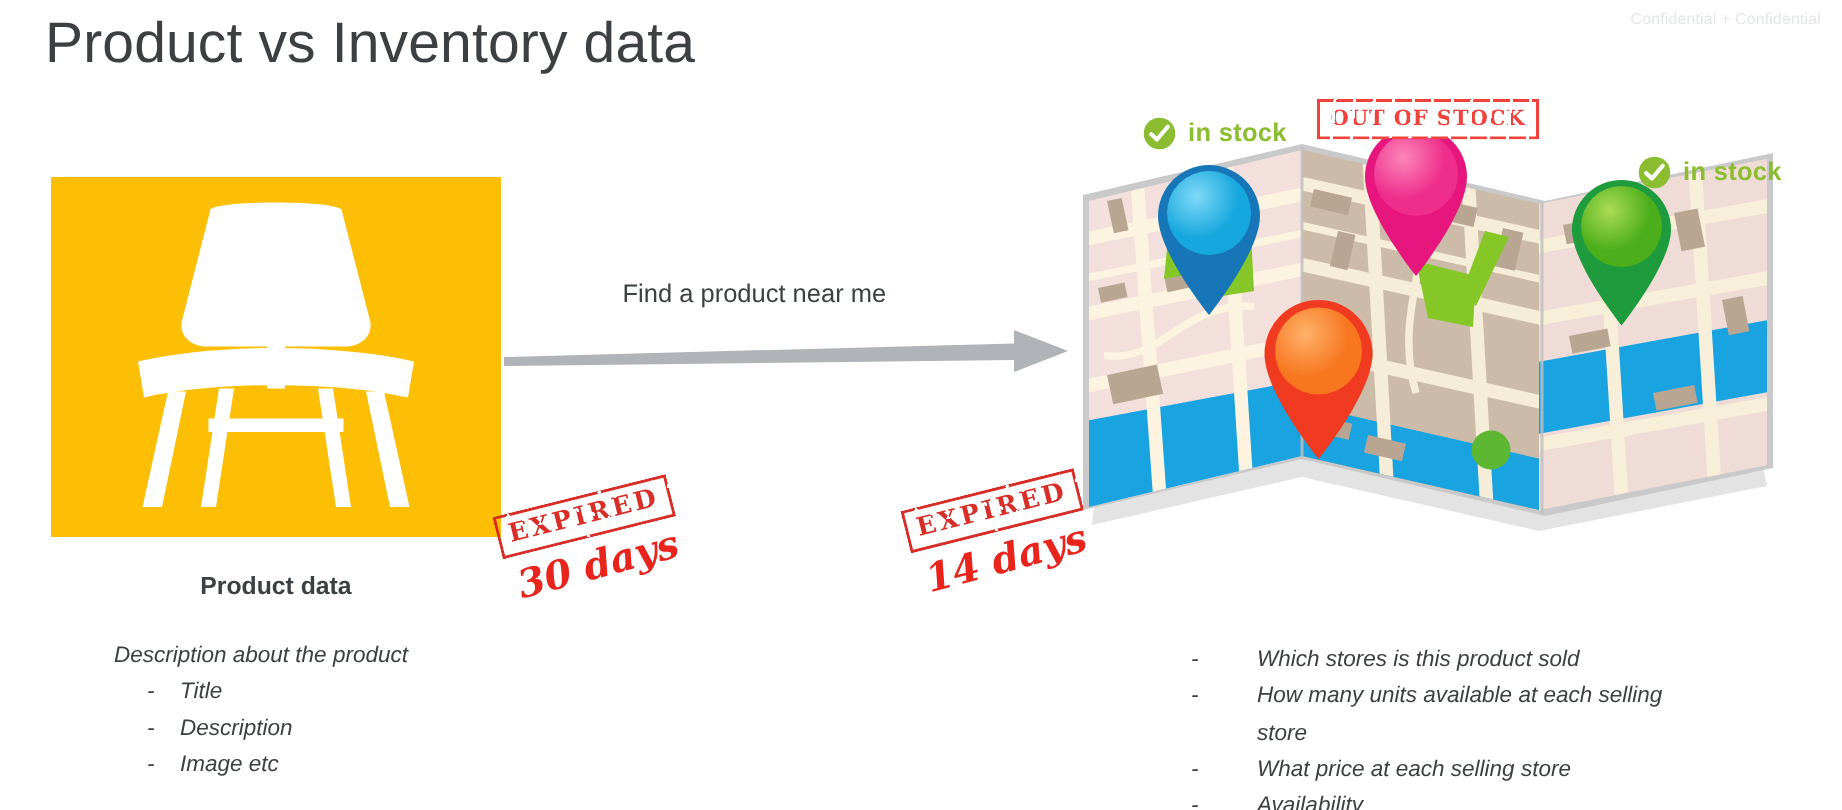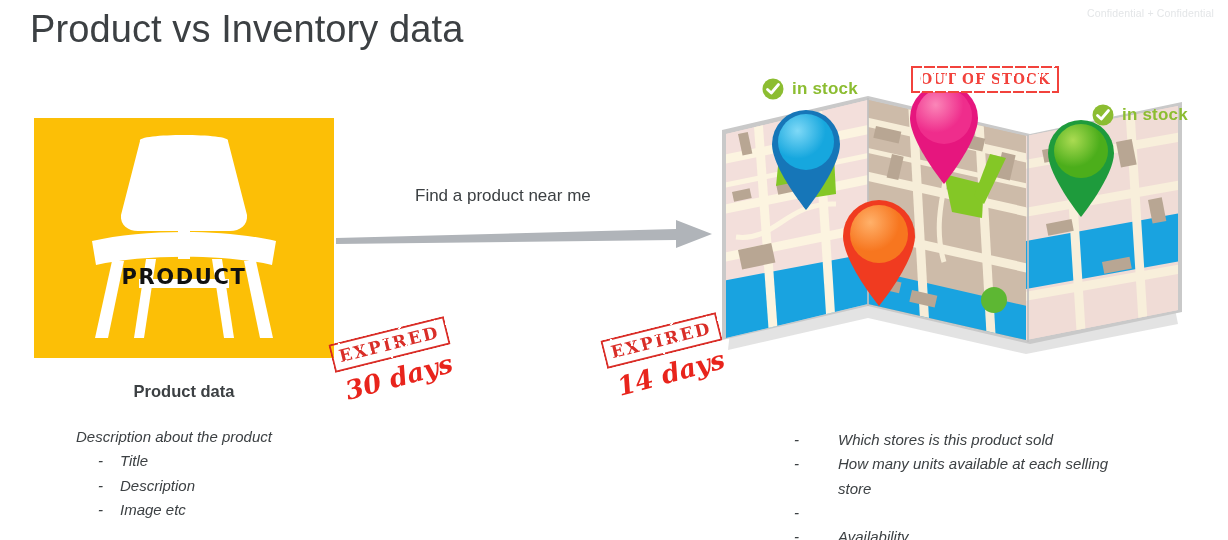--- a/index.html
+++ b/index.html
@@ -81,21 +81,21 @@
   
   .map-wrap{position:absolute;left:716px;top:92px;width:470px;height:272px;}
   .map-svg{position:absolute;left:0;top:0;}
 
   .stock-label{position:absolute;display:flex;align-items:center;gap:8px;white-space:nowrap;}
   .stock-label .txt{color:#8cbd31;font-size:17px;font-weight:700;letter-spacing:.2px;}
   #label-stock-left{left:762px;top:78px;}
   #label-stock-right{left:1092px;top:104px;}
 
   .oos-stamp{
-    position:absolute;left:911px;top:66px;
+    position:absolute;left:878px;top:66px;
     border:2.5px solid #f2423c;color:#f2423c;
     font-family:"DejaVu Serif","Liberation Serif",serif;
     font-weight:700;font-size:14px;letter-spacing:.6px;
     padding:3px 7px 4px;white-space:nowrap;
     -webkit-mask-image:repeating-linear-gradient(95deg,#000 0 11px,transparent 11px 13px);
             mask-image:repeating-linear-gradient(95deg,#000 0 11px,transparent 11px 13px);
   }
 
   .inventory-caption{
     position:absolute;left:780px;top:382px;width:300px;text-align:center;
@@ -119,21 +119,20 @@
     <svg class="chair" width="200" height="210" viewBox="0 0 200 210">
       <path d="M56 8 C52 0 148 0 144 8 L163 82 C164 92 156 98 146 98 L54 98 C44 98 36 92 37 82 Z" fill="#ffffff"></path>
       <rect x="94" y="96" width="12" height="30" fill="#ffffff"></rect>
       <path d="M8 108 C60 96 140 96 192 108 L188 132 C140 121 60 121 12 132 Z" fill="#ffffff"></path>
       <path d="M28 128 L40 128 L24 205 L11 205 Z" fill="#ffffff"></path>
       <path d="M172 128 L160 128 L176 205 L189 205 Z" fill="#ffffff"></path>
       <path d="M62 126 L72 126 L60 205 L50 205 Z" fill="#ffffff"></path>
       <path d="M138 126 L128 126 L140 205 L150 205 Z" fill="#ffffff"></path>
       <rect x="55" y="146" width="90" height="9" fill="#ffffff"></rect>
     </svg>
-    <div class="product-word">PRODUCT</div>
   </div>
 
   <div class="product-caption">Product data</div>
 
   <div class="product-body">
     <div>Description about the product</div>
     <div class="bullet-row">
       <span class="bullet-dash">-</span>
       <span class="bullet-text">Title</span>
     </div>
@@ -319,20 +318,21 @@
     <div class="bullet-row">
       <span class="bullet-dash">-</span>
       <span class="bullet-text">Which stores is this product sold</span>
     </div>
     <div class="bullet-row">
       <span class="bullet-dash">-</span>
       <span class="bullet-text">How many units available at each selling store</span>
     </div>
     <div class="bullet-row">
       <span class="bullet-dash">-</span>
+      <span class="bullet-text">What price at each selling store</span>
     </div>
     <div class="bullet-row">
       <span class="bullet-dash">-</span>
       <span class="bullet-text">Availability</span>
     </div>
   </div>
 
 </div>
 
 </body></html>

